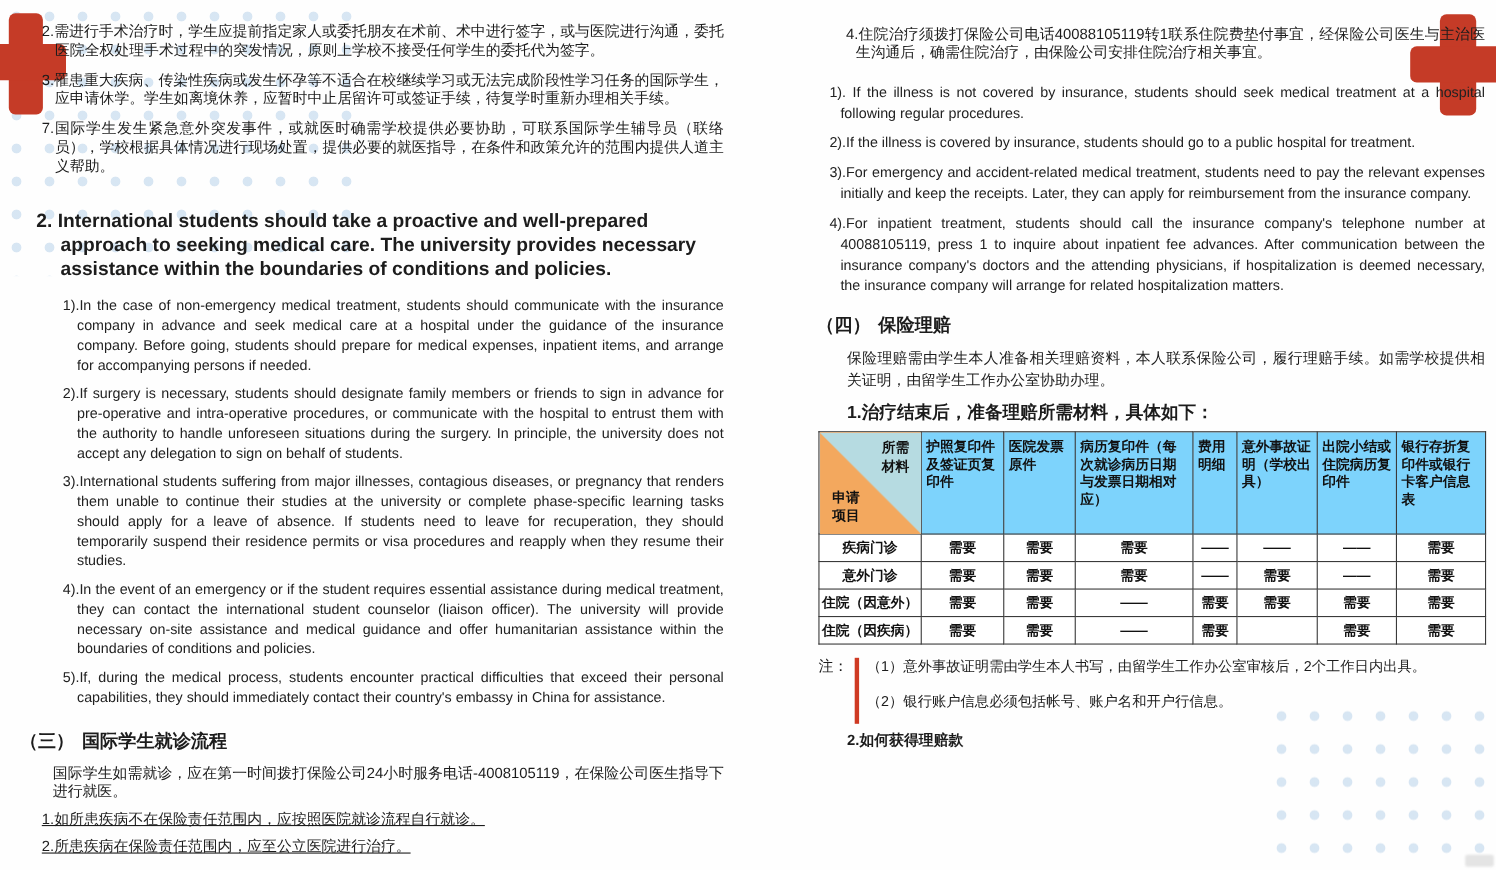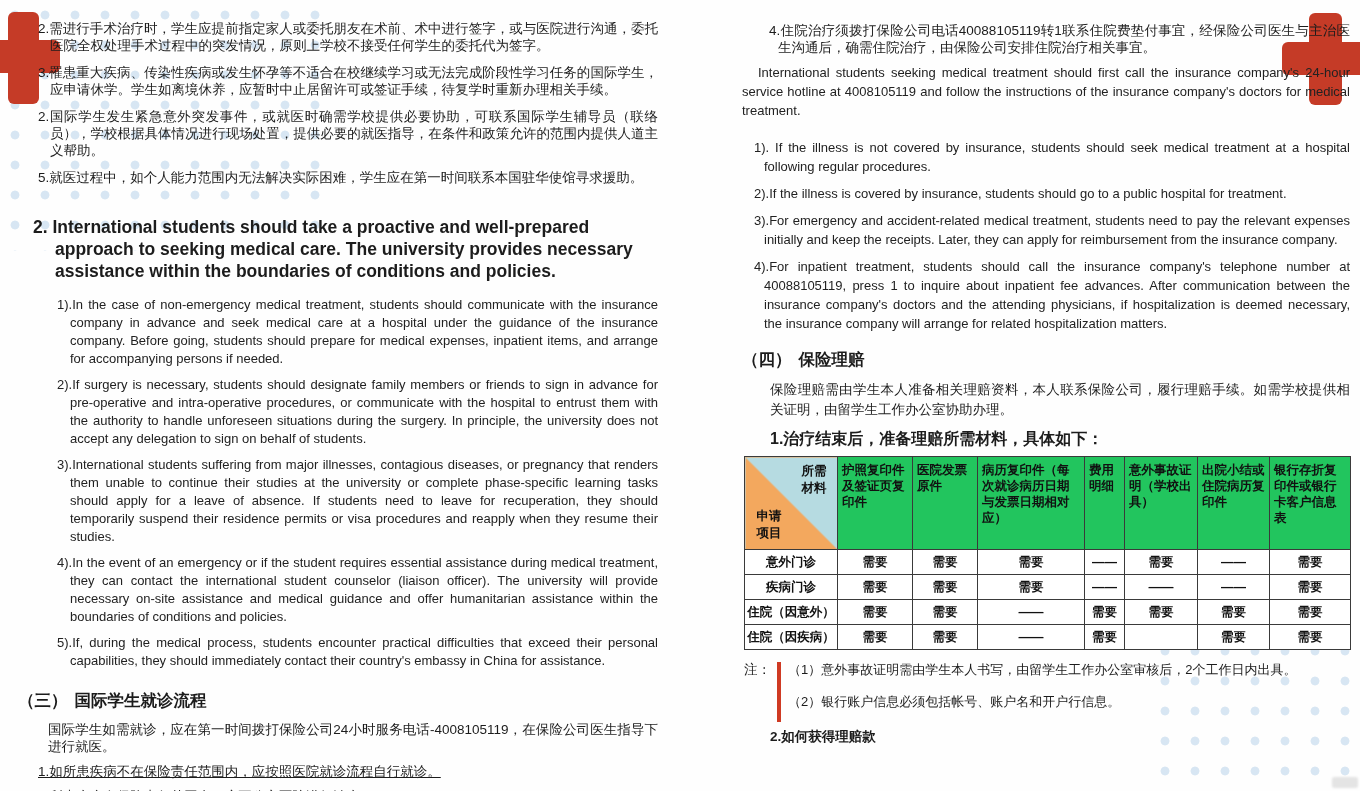--- a/index.html
+++ b/index.html
@@ -47,21 +47,21 @@
   .section-head-r{margin:16px 0 0 0;}
   .cn-intro-l{margin:9px 0 0 10px;}
   .cn-step{margin:8px 0 0 0;text-decoration:underline;}
   .cn-intro-r{margin:9px 0 0 28px;line-height:20px;}
   .materials-caption{font-weight:bold;font-size:16px;margin:9px 0 0 28px;}
 
   
   table.claims{border-collapse:collapse;table-layout:fixed;width:606px;margin:6px 0 0 2px;
     font-size:12.5px;font-weight:bold;color:#111;}
   table.claims th,table.claims td{border:1px solid #3a3a3a;}
-  table.claims th{background:#22c55e;vertical-align:top;text-align:left;
+  table.claims th{background:#7dd3fc;vertical-align:top;text-align:left;
     padding:5px 4px;line-height:16px;font-weight:bold;}
   table.claims th.corner{position:relative;padding:0;
     background:linear-gradient(to top right,#f3a85e 49.6%,#b6dbe1 50.4%);}
   .corner-top{position:absolute;top:6px;right:5px;width:36px;line-height:17px;text-align:center;}
   .corner-bottom{position:absolute;bottom:7px;left:6px;width:36px;line-height:17px;text-align:center;}
   table.claims td{background:#fff;text-align:center;height:24px;padding:0 2px;}
   table.claims td.rowlabel{font-weight:bold;}
 
   
   .notes-row{display:flex;margin:10px 0 0 2px;align-items:stretch;}
@@ -85,22 +85,21 @@
   <div class="bar h"></div>
 </div>
 <div class="cross cross-right">
   <div class="bar v"></div>
   <div class="bar h"></div>
 </div>
 
 <div class="page page-left">
   <div class="cn cn-item">2.需进行手术治疗时，学生应提前指定家人或委托朋友在术前、术中进行签字，或与医院进行沟通，委托医院全权处理手术过程中的突发情况，原则上学校不接受任何学生的委托代为签字。</div>
   <div class="cn cn-item">3.罹患重大疾病、传染性疾病或发生怀孕等不适合在校继续学习或无法完成阶段性学习任务的国际学生，应申请休学。学生如离境休养，应暂时中止居留许可或签证手续，待复学时重新办理相关手续。</div>
-  <div class="cn cn-item">2.国际学生发生紧急意外突发事件，或就医时确需学校提供必要协助，可联系国际学生辅导员（联络员），学校根据具体情况进行现场处置，提供必要的就医指导，在条件和政策允许的范围内提供人道主义帮助。</div>
-  <div class="cn cn-item">5.就医过程中，如个人能力范围内无法解决实际困难，学生应在第一时间联系本国驻华使馆寻求援助。</div>
+  <div class="cn cn-item">7.国际学生发生紧急意外突发事件，或就医时确需学校提供必要协助，可联系国际学生辅导员（联络员），学校根据具体情况进行现场处置，提供必要的就医指导，在条件和政策允许的范围内提供人道主义帮助。</div>
 
   <div class="en-heading">2. International students should take a proactive and well-prepared approach to seeking medical care. The university provides necessary assistance within the boundaries of conditions and policies.</div>
 
   <div class="en-list-l">
     <div class="en en-item-l">1).In the case of non-emergency medical treatment, students should communicate with the insurance company in advance and seek medical care at a hospital under the guidance of the insurance company. Before going, students should prepare for medical expenses, inpatient items, and arrange for accompanying persons if needed.</div>
     <div class="en en-item-l">2).If surgery is necessary, students should designate family members or friends to sign in advance for pre-operative and intra-operative procedures, or communicate with the hospital to entrust them with the authority to handle unforeseen situations during the surgery. In principle, the university does not accept any delegation to sign on behalf of students.</div>
     <div class="en en-item-l">3).International students suffering from major illnesses, contagious diseases, or pregnancy that renders them unable to continue their studies at the university or complete phase-specific learning tasks should apply for a leave of absence. If students need to leave for recuperation, they should temporarily suspend their residence permits or visa procedures and reapply when they resume their studies.</div>
     <div class="en en-item-l">4).In the event of an emergency or if the student requires essential assistance during medical treatment, they can contact the international student counselor (liaison officer). The university will provide necessary on-site assistance and medical guidance and offer humanitarian assistance within the boundaries of conditions and policies.</div>
     <div class="en en-item-l">5).If, during the medical process, students encounter practical difficulties that exceed their personal capabilities, they should immediately contact their country's embassy in China for assistance.</div>
   </div>
@@ -111,21 +110,20 @@
   </div>
   <div class="cn cn-intro-l">国际学生如需就诊，应在第一时间拨打保险公司24小时服务电话-4008105119，在保险公司医生指导下进行就医。</div>
   <div class="cn cn-step">1.如所患疾病不在保险责任范围内，应按照医院就诊流程自行就诊。</div>
   <div class="cn cn-step">2.所患疾病在保险责任范围内，应至公立医院进行治疗。</div>
 
 </div>
 
 <div class="page page-right">
   <div class="cn cn-item cn4">4.住院治疗须拨打保险公司电话40088105119转1联系住院费垫付事宜，经保险公司医生与主治医生沟通后，确需住院治疗，由保险公司安排住院治疗相关事宜。</div>
 
-  <div class="en en-intro">International students seeking medical treatment should first call the insurance company's 24-hour service hotline at 4008105119 and follow the instructions of the insurance company's doctors for medical treatment.</div>
 
   <div class="en-list-r">
     <div class="en en-item-r">1). If the illness is not covered by insurance, students should seek medical treatment at a hospital following regular procedures.</div>
     <div class="en en-item-r">2).If the illness is covered by insurance, students should go to a public hospital for treatment.</div>
     <div class="en en-item-r">3).For emergency and accident-related medical treatment, students need to pay the relevant expenses initially and keep the receipts. Later, they can apply for reimbursement from the insurance company.</div>
     <div class="en en-item-r">4).For inpatient treatment, students should call the insurance company's telephone number at 40088105119, press 1 to inquire about inpatient fee advances. After communication between the insurance company's doctors and the attending physicians, if hospitalization is deemed necessary, the insurance company will arrange for related hospitalization matters.</div>
   </div>
 
   <div class="section-head section-head-r">
     <span>（四）</span>
@@ -155,36 +153,36 @@
         <th>医院发票原件</th>
         <th>病历复印件（每次就诊病历日期与发票日期相对应）</th>
         <th>费用明细</th>
         <th>意外事故证明（学校出具）</th>
         <th>出院小结或住院病历复印件</th>
         <th>银行存折复印件或银行卡客户信息表</th>
       </tr>
     </thead>
     <tbody>
       <tr>
+        <td class="rowlabel">疾病门诊</td>
+        <td>需要</td>
+        <td>需要</td>
+        <td>需要</td>
+        <td>——</td>
+        <td>——</td>
+        <td>——</td>
+        <td>需要</td>
+      </tr>
+      <tr>
         <td class="rowlabel">意外门诊</td>
         <td>需要</td>
         <td>需要</td>
         <td>需要</td>
         <td>——</td>
         <td>需要</td>
-        <td>——</td>
-        <td>需要</td>
-      </tr>
-      <tr>
-        <td class="rowlabel">疾病门诊</td>
-        <td>需要</td>
-        <td>需要</td>
-        <td>需要</td>
-        <td>——</td>
-        <td>——</td>
         <td>——</td>
         <td>需要</td>
       </tr>
       <tr>
         <td class="rowlabel">住院（因意外）</td>
         <td>需要</td>
         <td>需要</td>
         <td>——</td>
         <td>需要</td>
         <td>需要</td>

